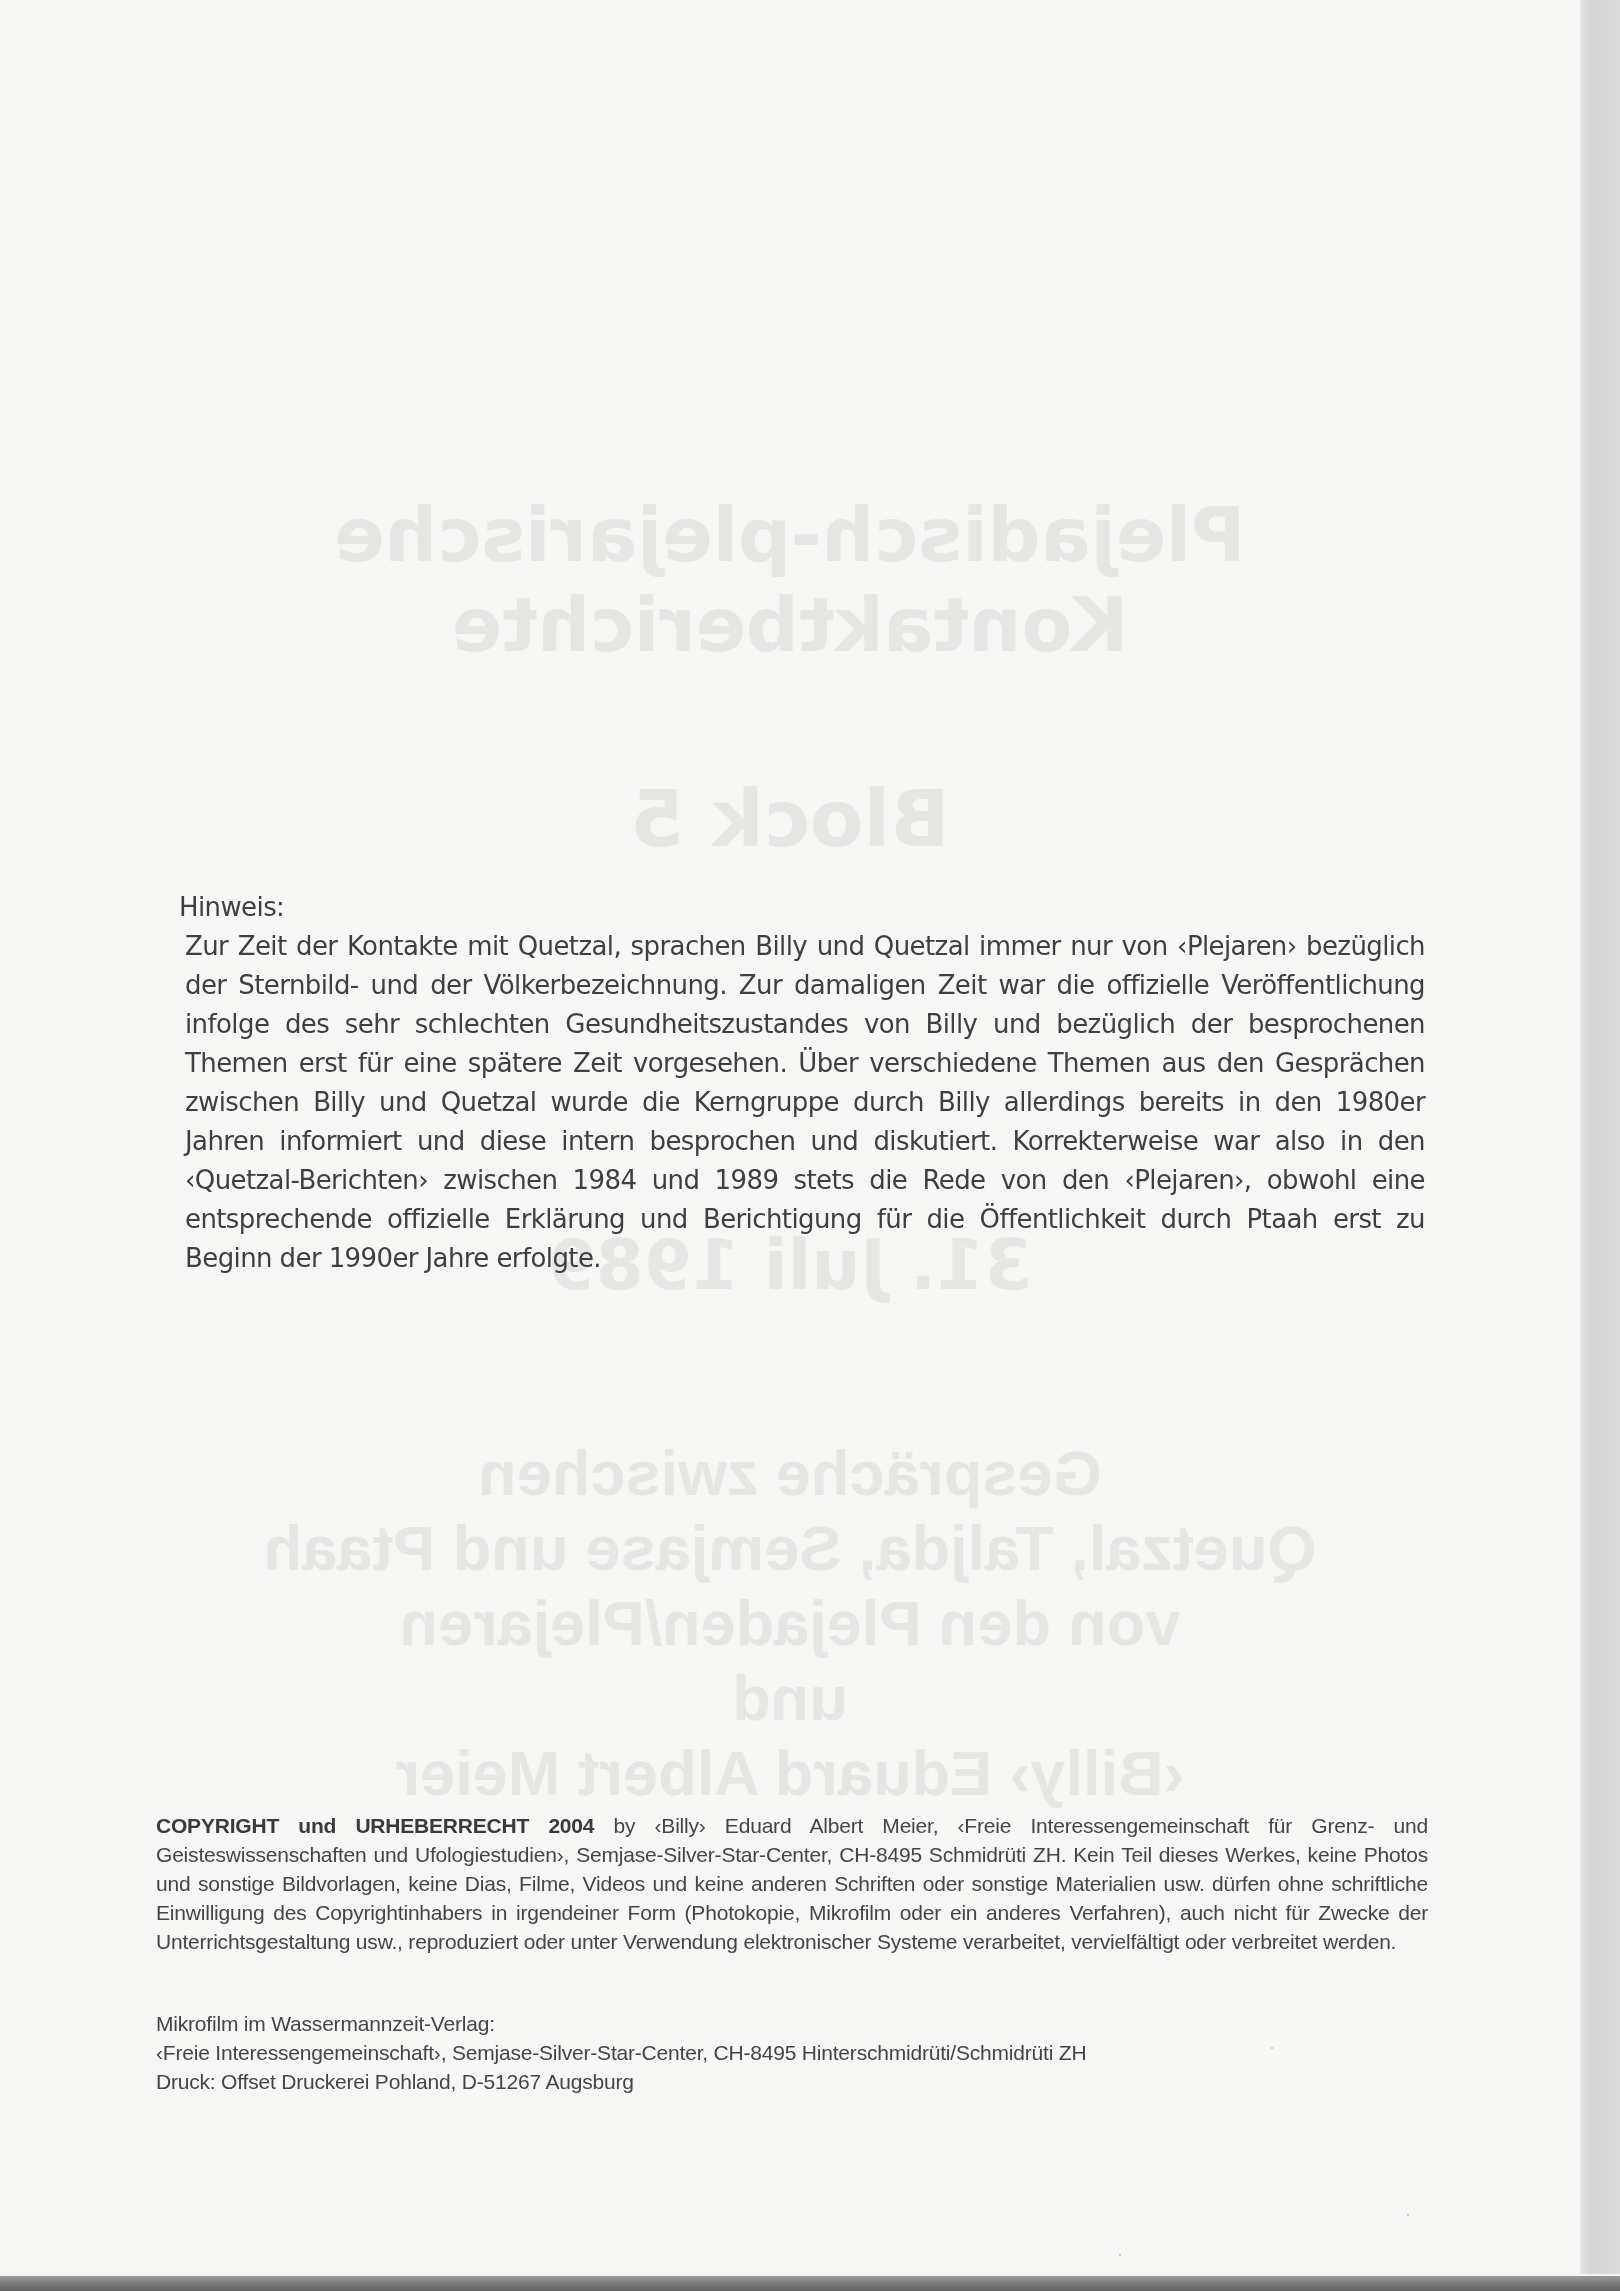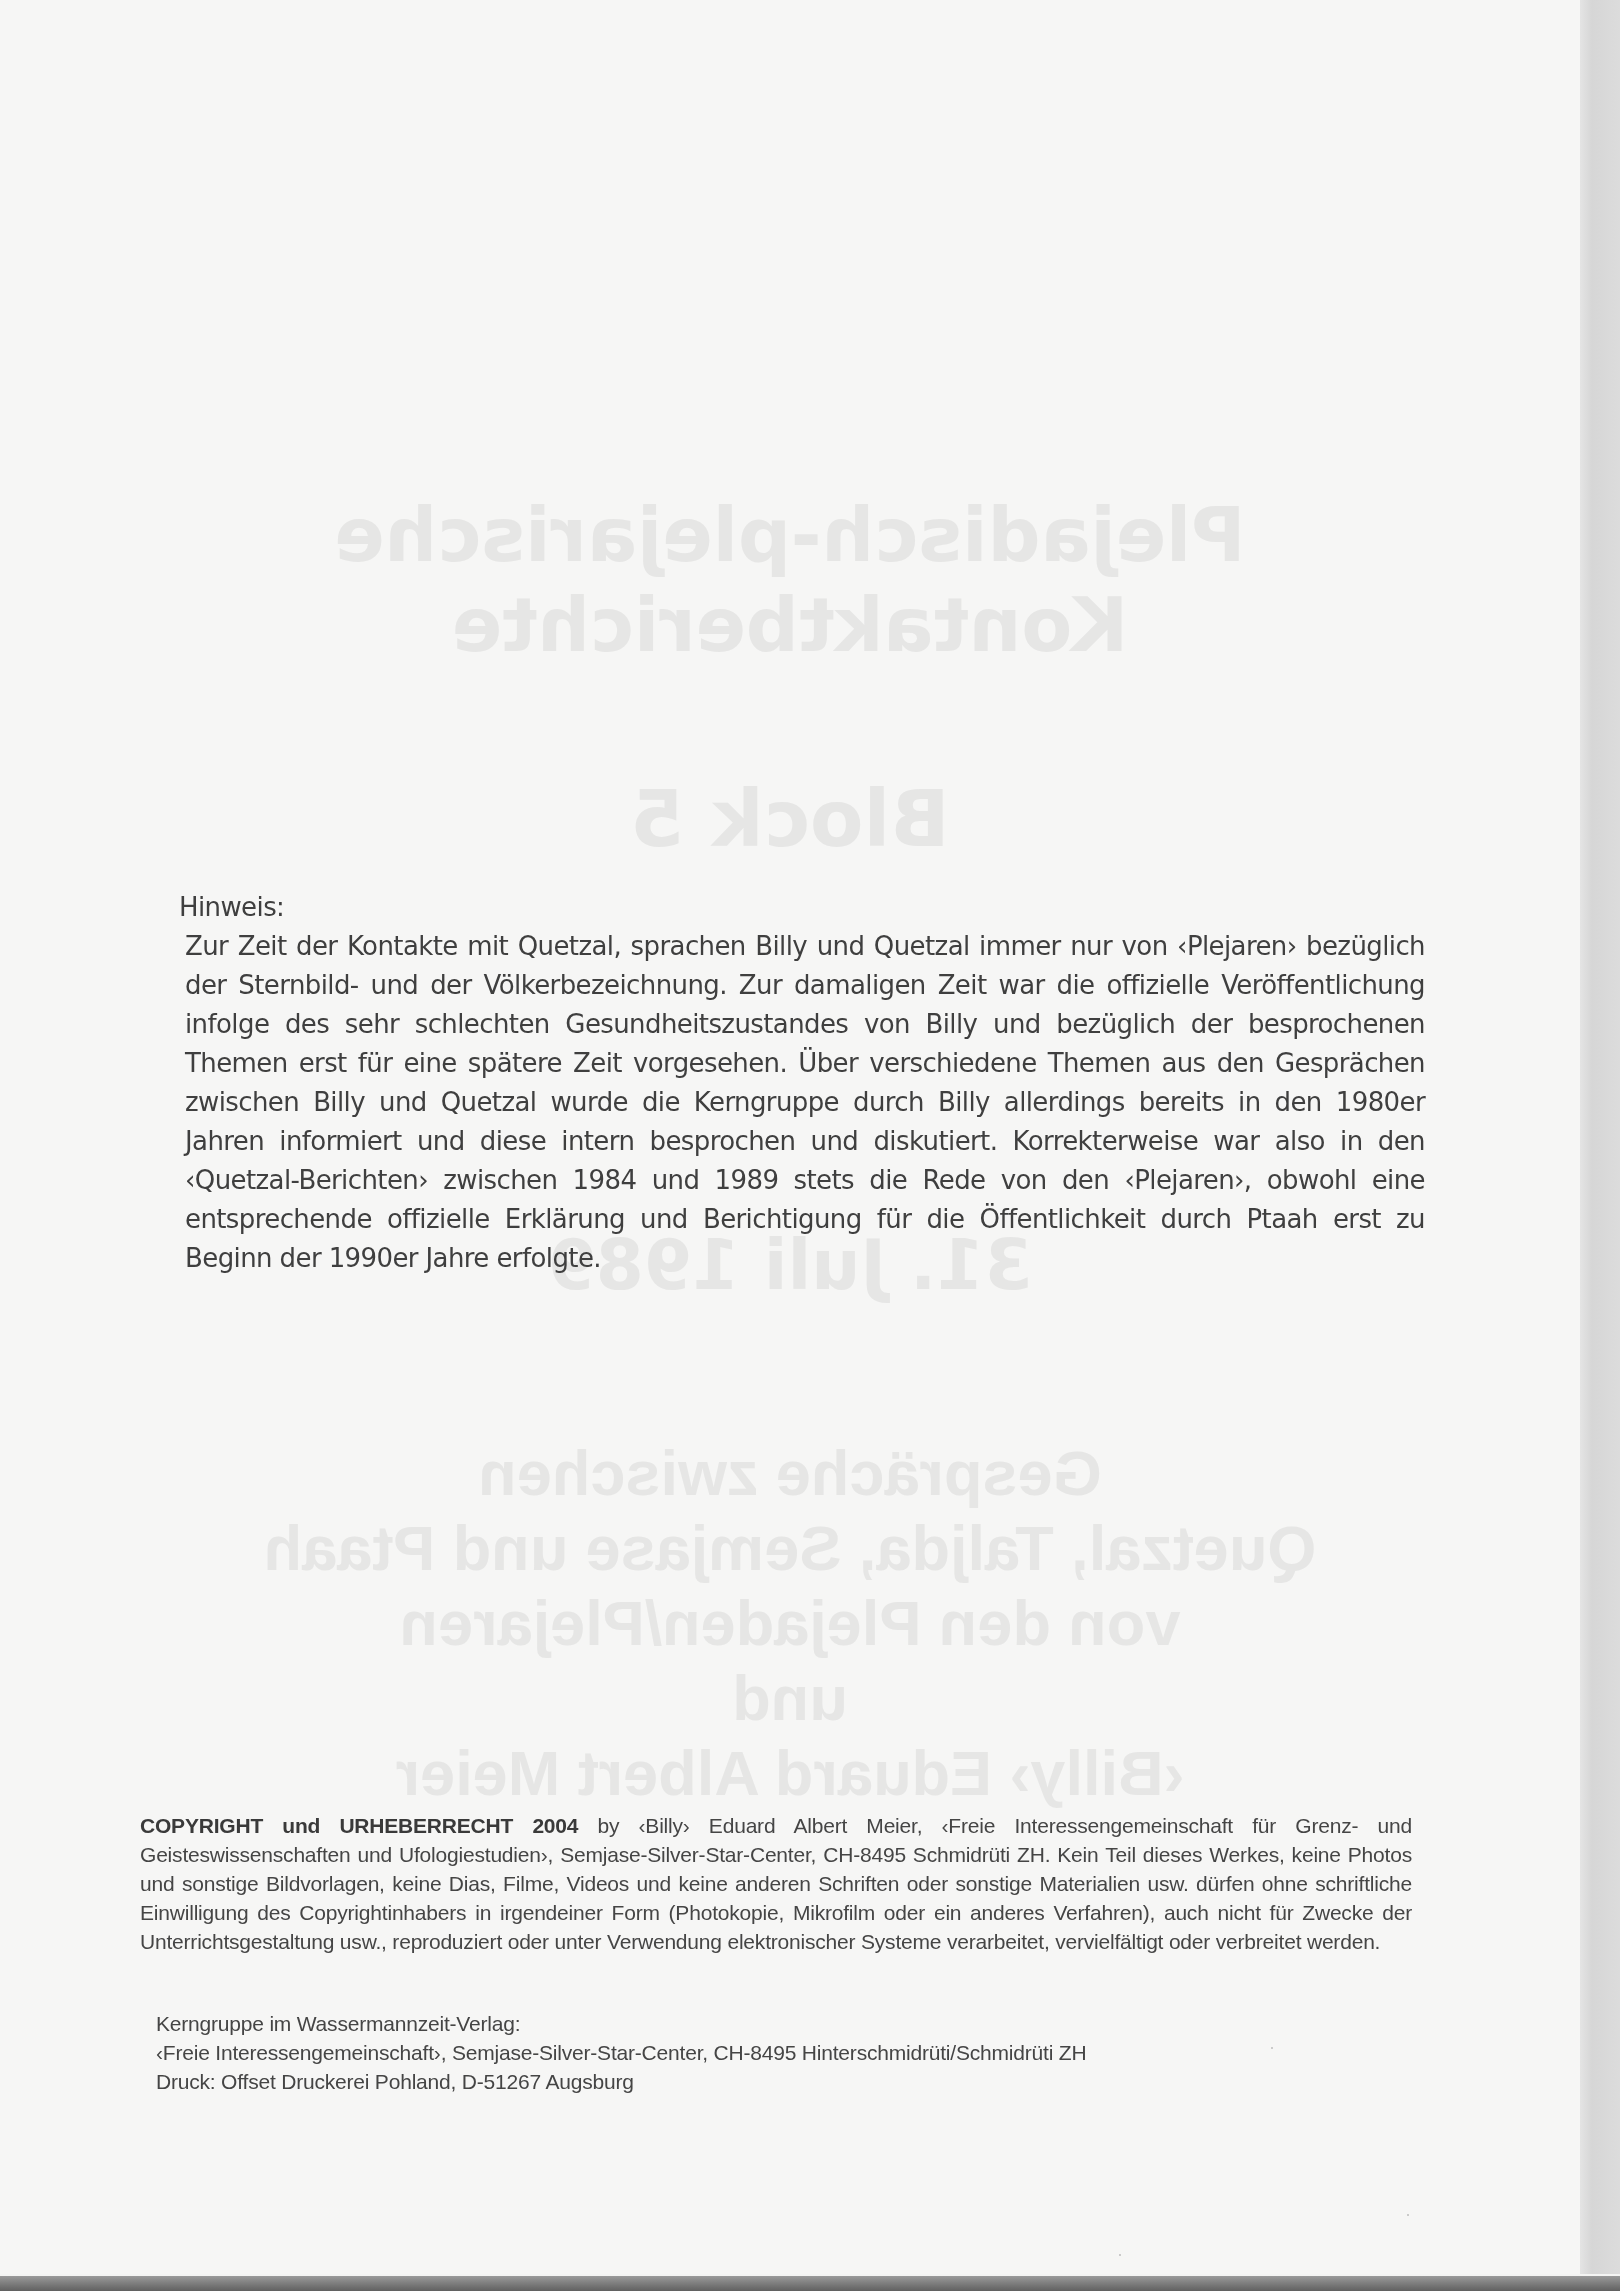--- a/index.html
+++ b/index.html
@@ -87,21 +87,21 @@
       display: block;
       font-weight: 500;
       margin-left: 24px;
     }
     .hinweis .body {
       display: block;
       margin-left: 30px;
     }
     .copyright {
       position: absolute;
-      left: 140px;
+      left: 156px;
       top: 1811px;
       width: 1272px;
       color: #454545;
       font-family: "Liberation Sans", sans-serif;
       font-size: 21px;
       line-height: 29px;
       text-align: justify;
       letter-spacing: -0.2px;
     }
     .copyright .bold {
@@ -150,21 +150,21 @@
   </div>
 
   <div class="hinweis">
     <span class="label">Hinweis:</span>
     <span class="body">Zur Zeit der Kontakte mit Quetzal, sprachen Billy und Quetzal immer nur von ‹Plejaren› bezüglich der Sternbild- und der Völkerbezeichnung. Zur damaligen Zeit war die offizielle Veröffentlichung infolge des sehr schlechten Gesundheitszustandes von Billy und bezüglich der besprochenen Themen erst für eine spätere Zeit vorgesehen. Über verschiedene Themen aus den Gesprächen zwischen Billy und Quetzal wurde die Kerngruppe durch Billy allerdings bereits in den 1980er Jahren informiert und diese intern besprochen und diskutiert. Korrekterweise war also in den ‹Quetzal-Berichten› zwischen 1984 und 1989 stets die Rede von den ‹Plejaren›, obwohl eine entsprechende offizielle Erklärung und Berichtigung für die Öffentlichkeit durch Ptaah erst zu Beginn der 1990er Jahre erfolgte.</span>
   </div>
 
   <div class="copyright"><span class="bold">COPYRIGHT und URHEBERRECHT 2004</span><span> by ‹Billy› Eduard Albert Meier, ‹Freie Interessengemeinschaft für Grenz- und Geisteswissenschaften und Ufologiestudien›, Semjase-Silver-Star-Center, CH-8495 Schmidrüti ZH. Kein Teil dieses Werkes, keine Photos und sonstige Bildvorlagen, keine Dias, Filme, Videos und keine anderen Schriften oder sonstige Materialien usw. dürfen ohne schriftliche Einwilligung des Copyrightinhabers in irgendeiner Form (Photokopie, Mikrofilm oder ein anderes Verfahren), auch nicht für Zwecke der Unterrichtsgestaltung usw., reproduziert oder unter Verwendung elektronischer Systeme verarbeitet, vervielfältigt oder verbreitet werden.</span></div>
 
   <div class="publisher">
-    <div>Kerngruppe im Wassermannzeit-Verlag:</div>
+    <div>Mikrofilm im Wassermannzeit-Verlag:</div>
     <div>‹Freie Interessengemeinschaft›, Semjase-Silver-Star-Center, CH-8495 Hinterschmidrüti/Schmidrüti ZH</div>
     <div>Druck: Offset Druckerei Pohland, D-51267 Augsburg</div>
   </div>
 
   <div class="speck" style="left:1271px;top:2047px;"></div>
   <div class="speck" style="left:1407px;top:2214px;"></div>
   <div class="speck" style="left:1119px;top:2254px;"></div>
 </div>
 
 <div class="page-edge"></div>

